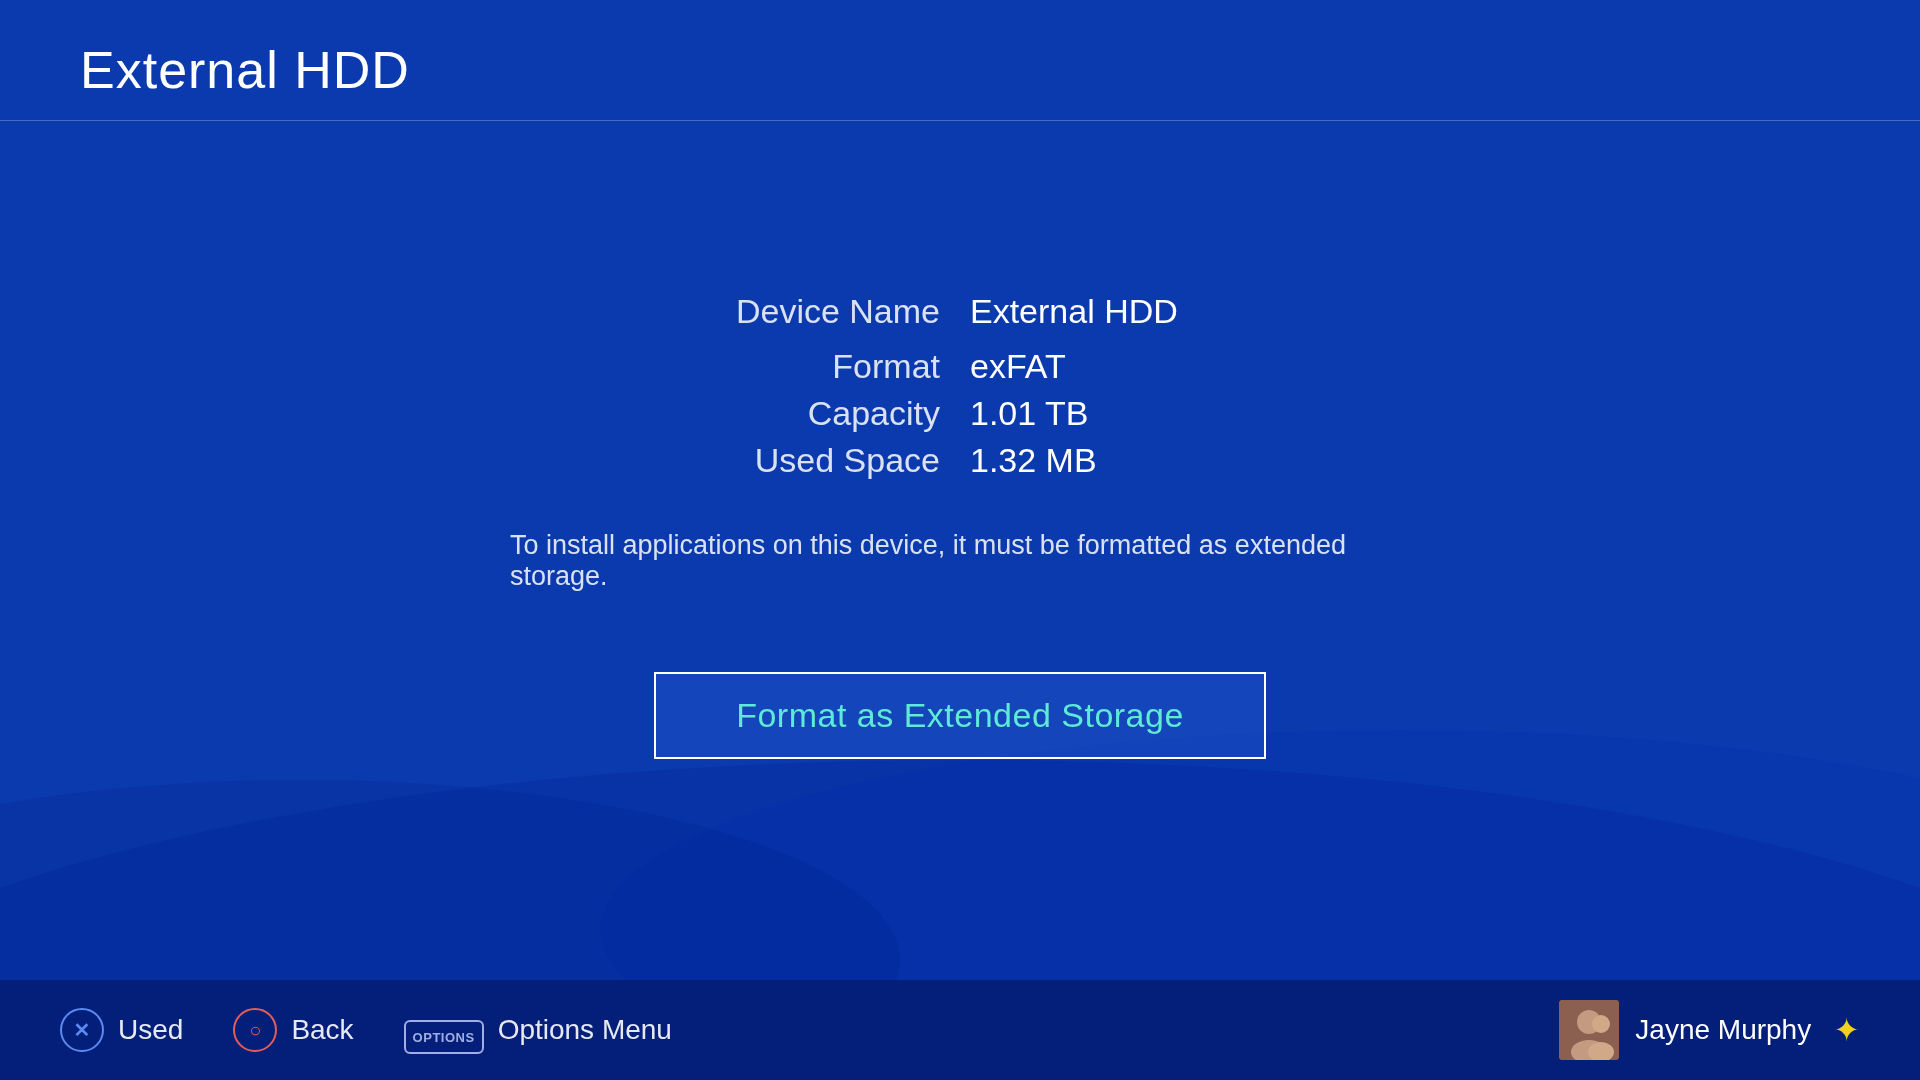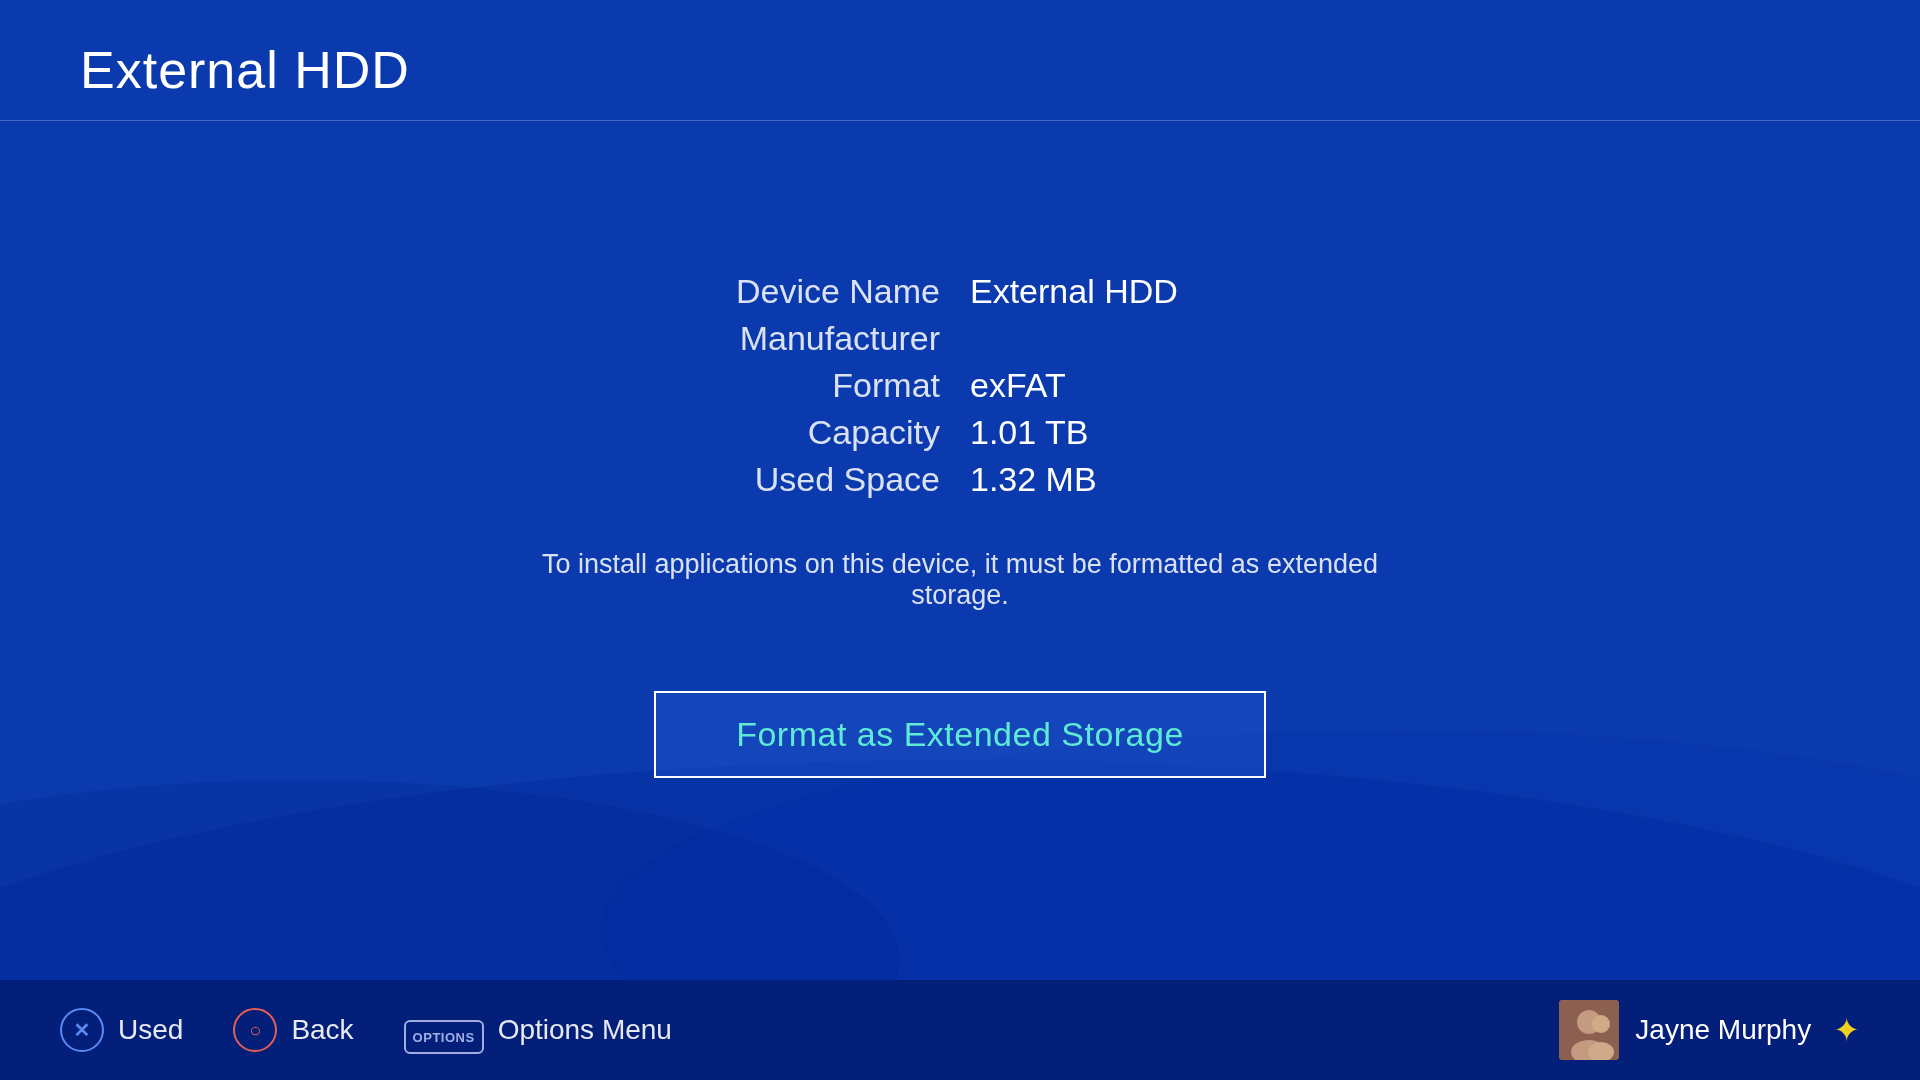--- a/index.html
+++ b/index.html
@@ -106,21 +106,20 @@
       font-size: 34px;
       font-weight: 400;
       color: white;
       width: 300px;
     }
 
     
     .description-text {
       font-size: 27px;
       color: rgba(255,255,255,0.85);
-      text-align: center;
       margin-bottom: 80px;
       max-width: 900px;
     }
 
     
     .format-button {
       border: 2.5px solid white;
       background: rgba(30, 80, 200, 0.5);
       color: #5eead4;
       font-size: 34px;
@@ -253,21 +252,20 @@
 </header>
 
 <main class="main-content">
 
   <div class="device-info" id="device-info-container">
   <div class="info-row">
         <span class="info-label">Device Name</span>
         <span class="info-value">External HDD</span>
       </div>
       <div class="info-row">
-        <span class="info-label">Manufacturer</span>
       </div>
       <div class="info-row">
         <span class="info-label">Format</span>
         <span class="info-value">exFAT</span>
       </div>
       <div class="info-row">
         <span class="info-label">Capacity</span>
         <span class="info-value">1.01 TB</span>
       </div>
       <div class="info-row">

